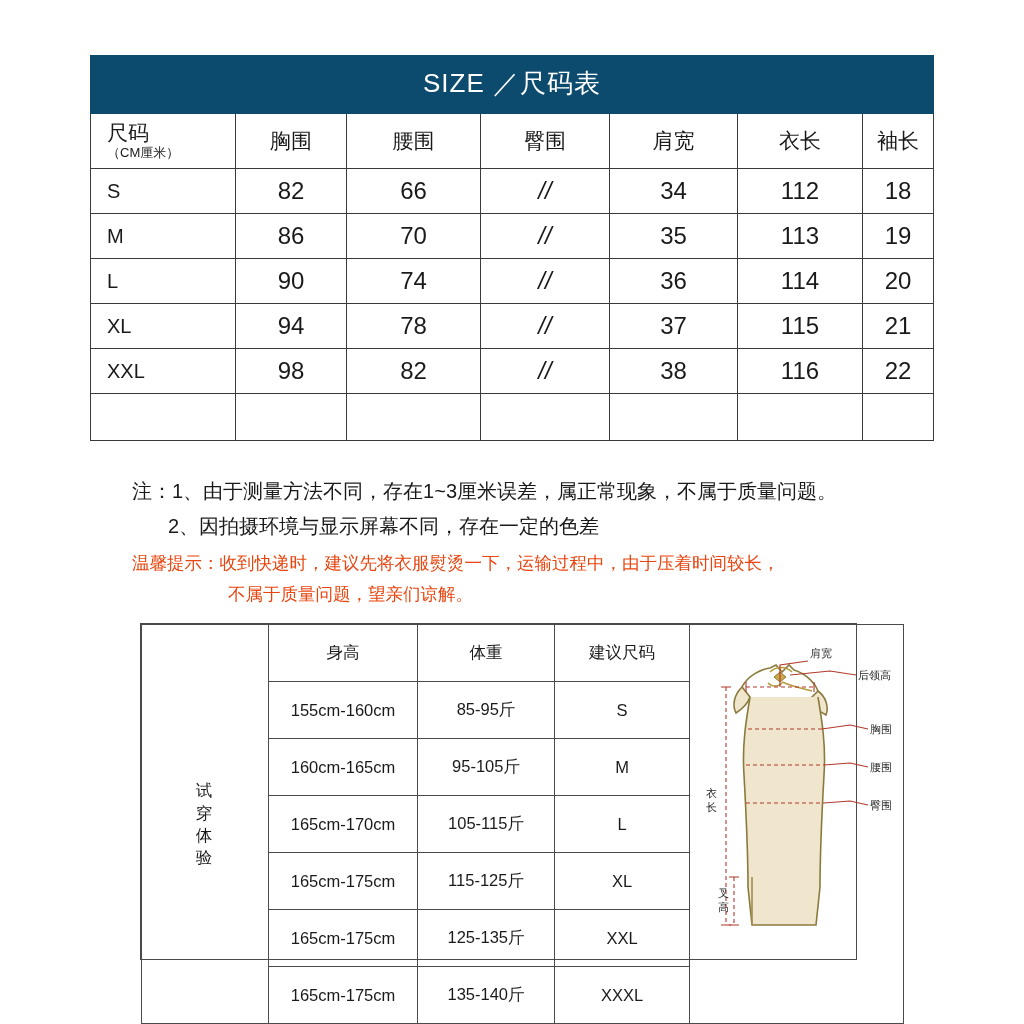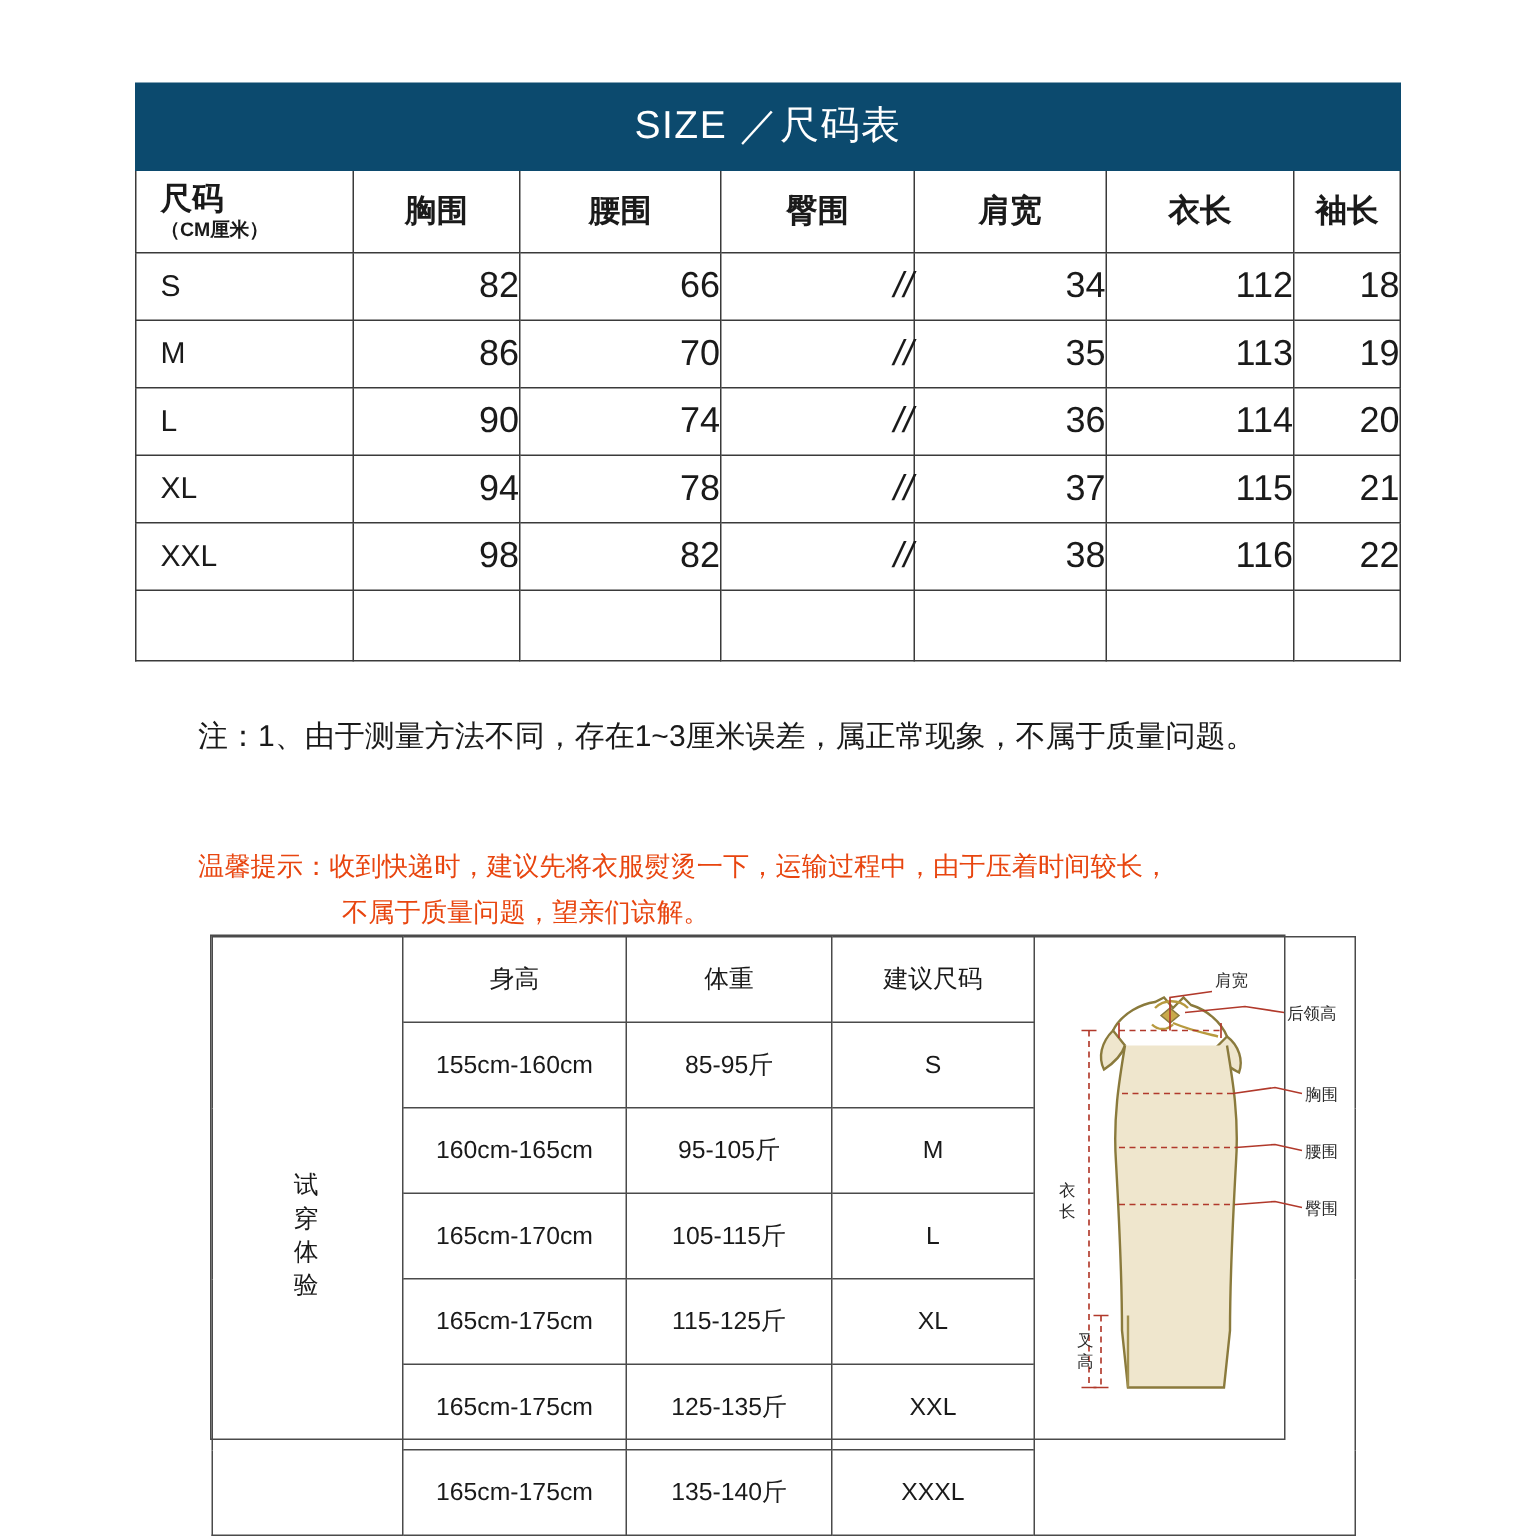--- a/index.html
+++ b/index.html
@@ -43,52 +43,51 @@
     text-align: center;
     vertical-align: middle;
     font-size: 22px;
     height: 44px;
     padding: 0;
   }
   table.size-table tr.head td {
     font-size: 21px;
     height: 54px;
     line-height: 1.15;
-    font-weight: bold;
   }
   table.size-table tr.head td.first {
     text-align: left;
     padding-left: 16px;
   }
   .hdr-main { font-size: 21px; display:block; }
   .hdr-sub { font-size: 13px; display:block; }
   table.size-table td.sizecol {
     text-align: left;
     padding-left: 16px;
     font-size: 20px;
   }
-  table.size-table td.num { font-size: 24px; text-align: right; }
+  table.size-table td.num { font-size: 24px; }
   table.size-table tr.blank td { height: 46px; }
   .slash { font-style: italic; font-size: 23px; }
 
   
   .notes {
     position: absolute;
     left: 132px;
     top: 474px;
     width: 800px;
     font-size: 20px;
     line-height: 1.75;
     color: #1a1a1a;
   }
   .notes .line2 { padding-left: 36px; }
   .tips {
     position: absolute;
     left: 132px;
-    top: 562px;
+    top: 548px;
     width: 790px;
     font-size: 17.5px;
     line-height: 1.75;
     color: #e8450f;
   }
   .tips .l2 { padding-left: 96px; display: block; }
 
   
   .fit-block {
     position: absolute;
@@ -210,20 +209,21 @@
       <td></td>
       <td></td>
       <td></td>
     </tr>
   </tbody>
     </table>
 </div>
 
 <div class="notes">
   <div>注：1、由于测量方法不同，存在1~3厘米误差，属正常现象，不属于质量问题。</div>
+  <div class="line2">2、因拍摄环境与显示屏幕不同，存在一定的色差</div>
 </div>
 
 <div class="tips">
   <span>温馨提示：收到快递时，建议先将衣服熨烫一下，运输过程中，由于压着时间较长，</span>
   <span class="l2">不属于质量问题，望亲们谅解。</span>
 </div>
 
 <div class="fit-block">
   <table class="fit-table">
     <tbody>

